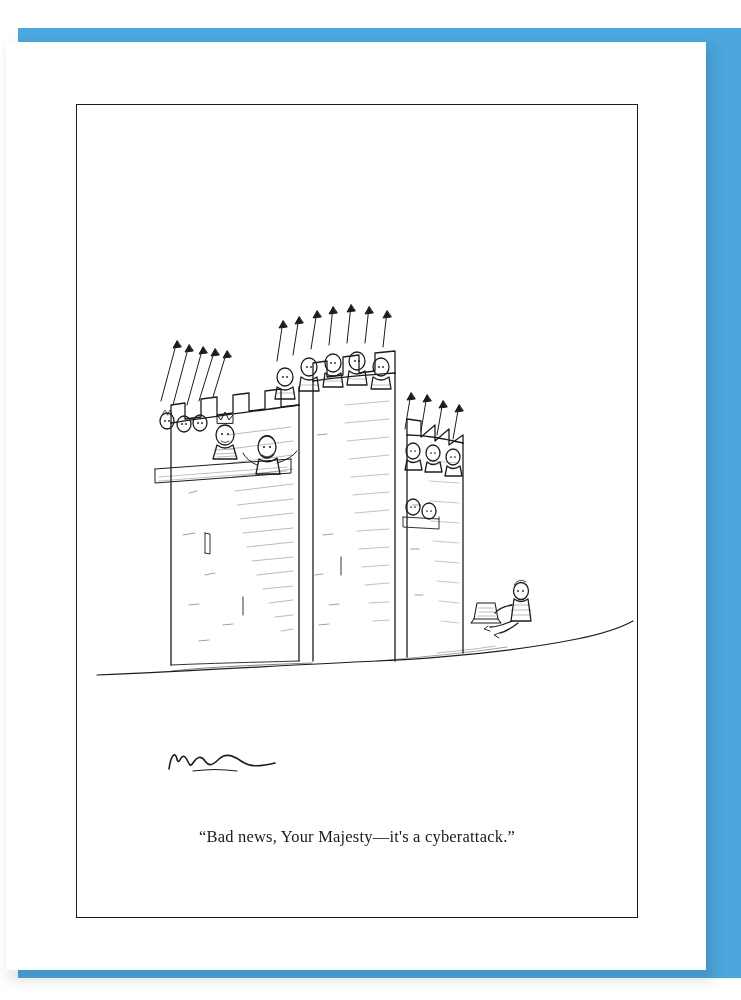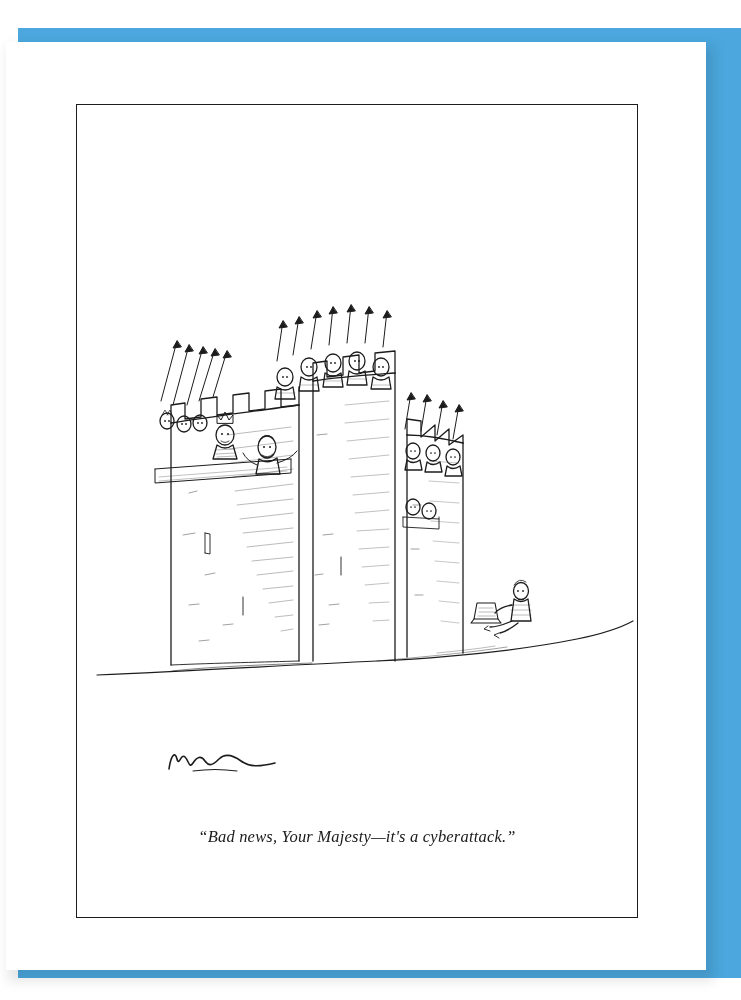--- a/index.html
+++ b/index.html
@@ -65,21 +65,20 @@
     height: 690px;
     overflow: hidden;
   }
   .caption {
     position: absolute;
     left: 0;
     right: 0;
     top: 722px;
     text-align: center;
     font-family: "Liberation Serif", serif;
-    font-style: italic;
     font-size: 16.5px;
     letter-spacing: 0.2px;
     color: #1a1a1a;
   }
   .signature {
     position: absolute;
     left: 86px;
     top: 640px;
     width: 120px;
     height: 34px;

